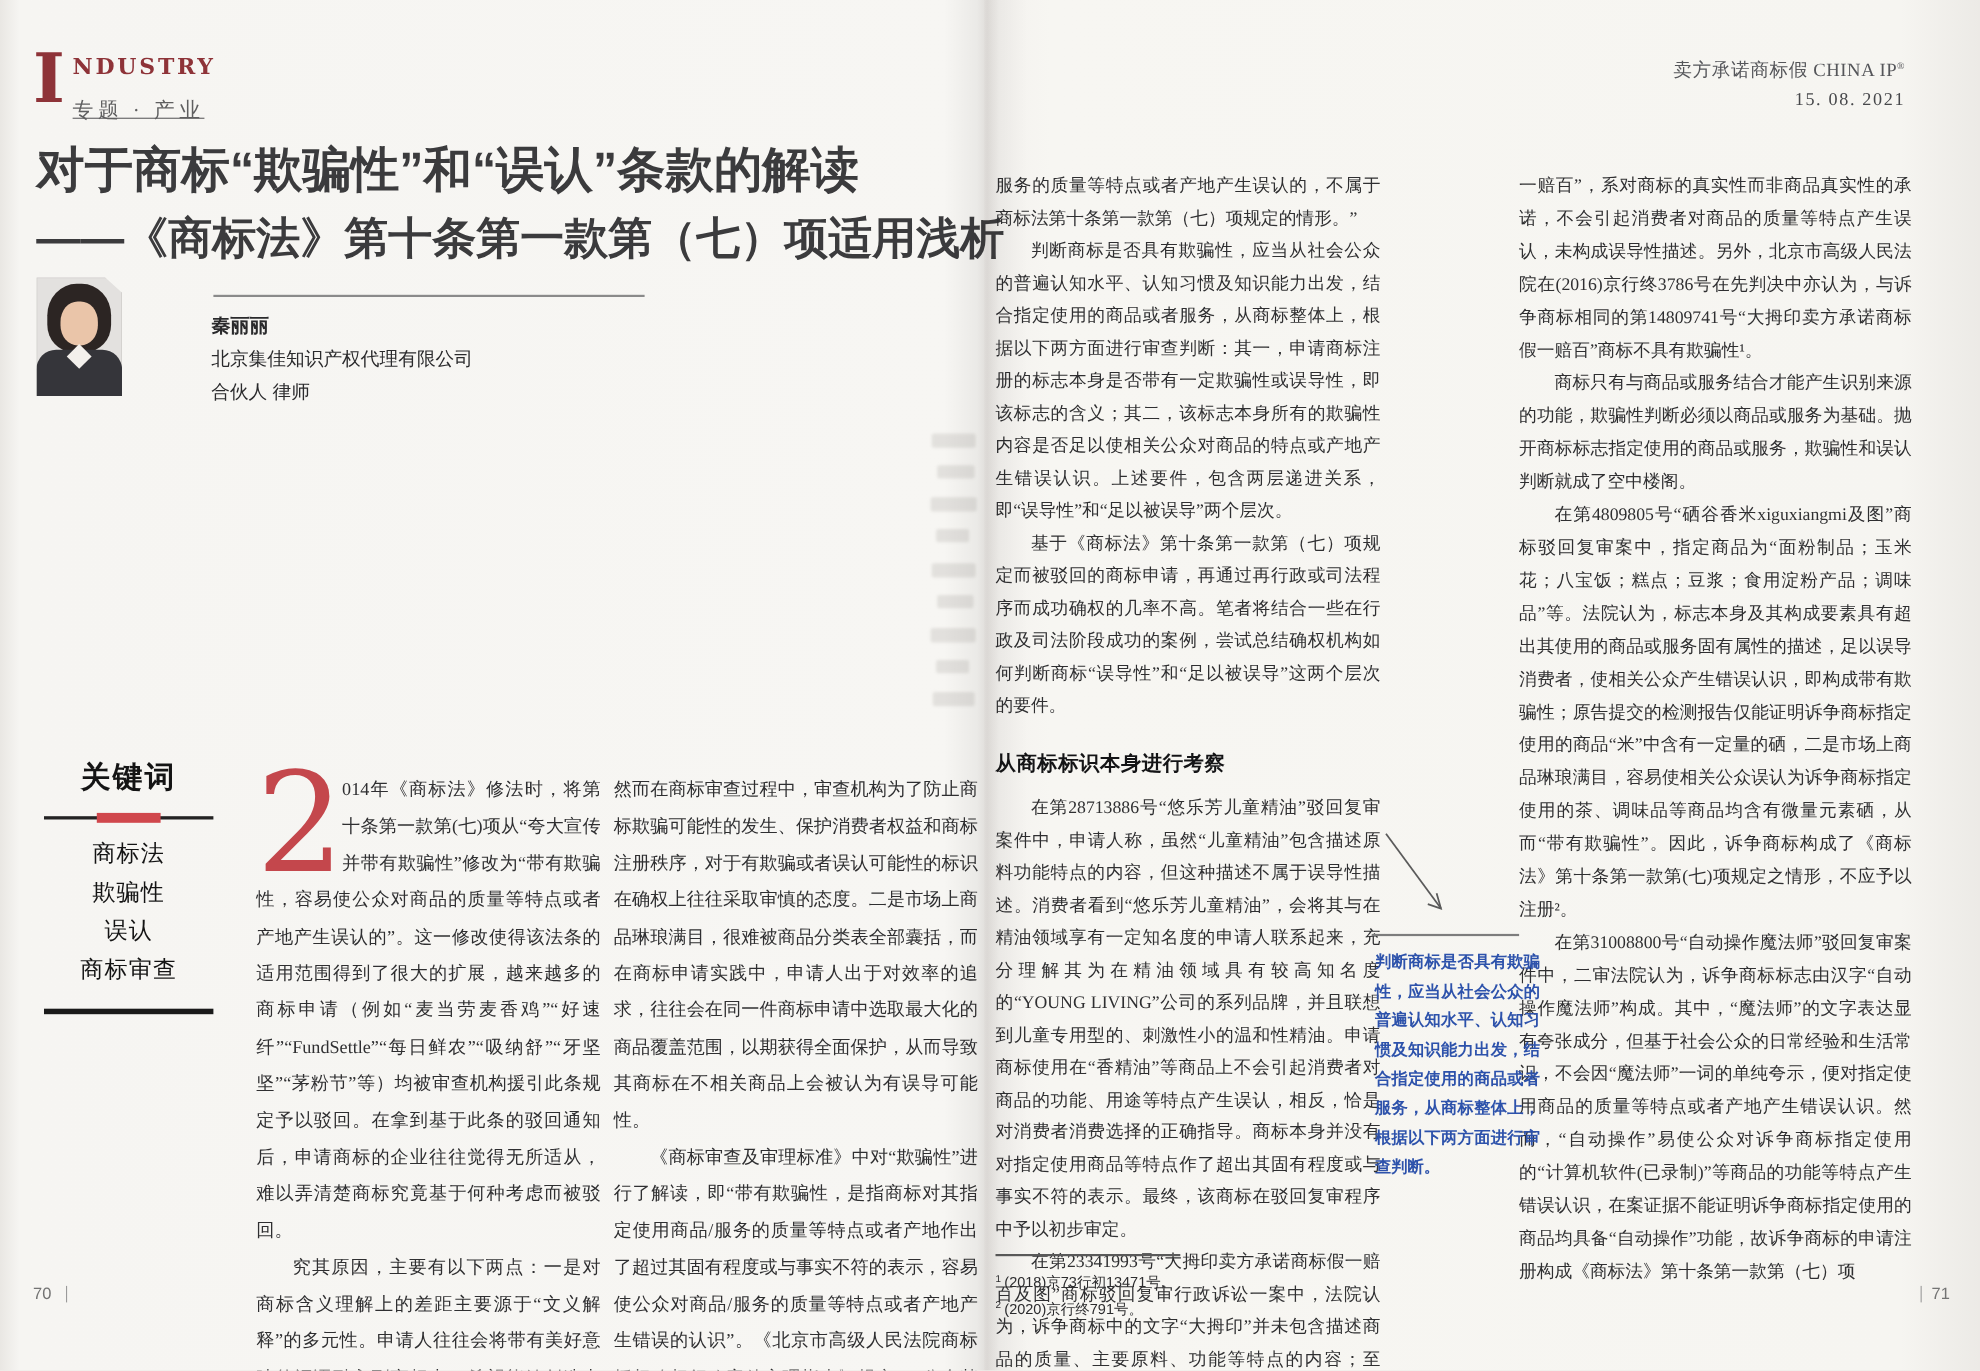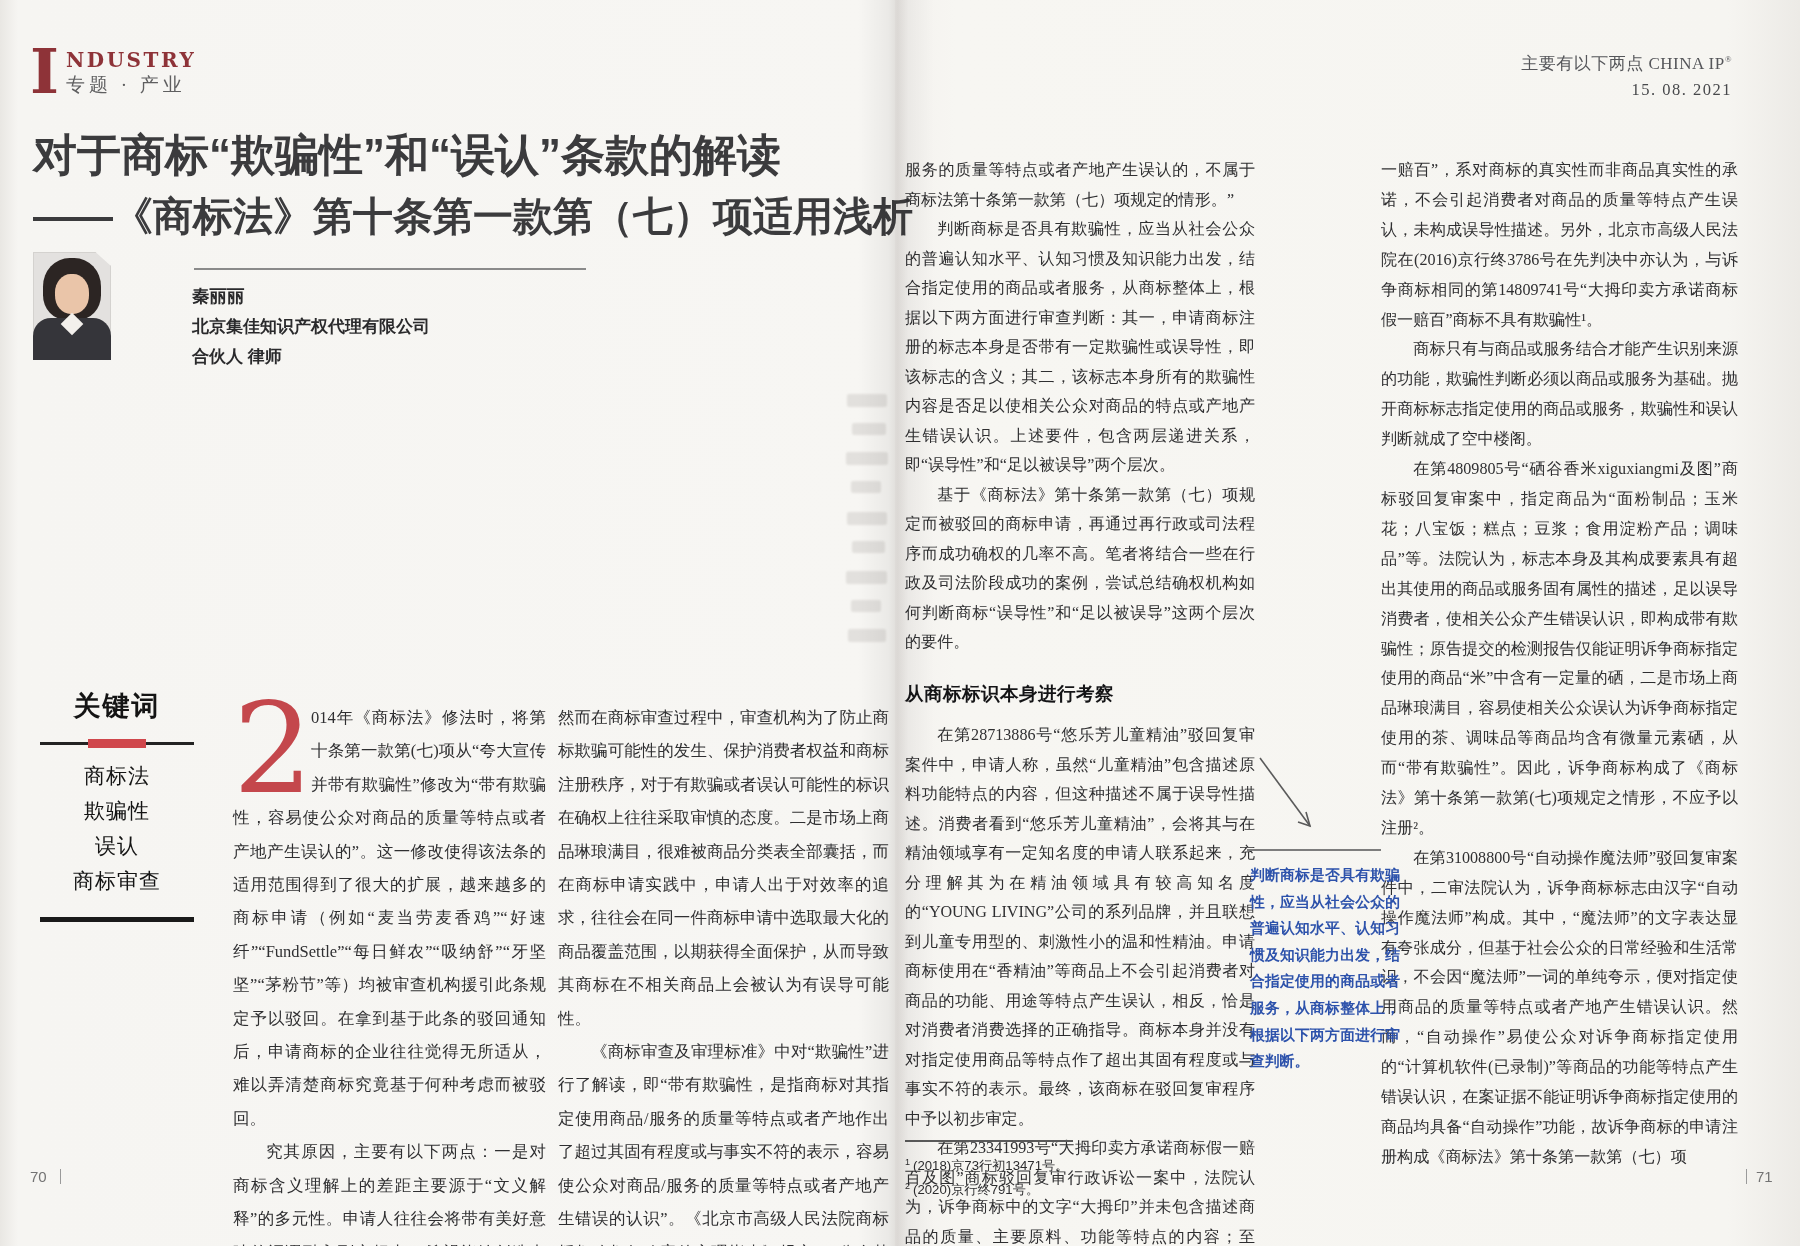--- a/index.html
+++ b/index.html
@@ -21,21 +21,21 @@
   .page-left{left:0;width:895px;background:linear-gradient(90deg,#e9e7e3 0,#f6f5f2 18px,#f7f6f3 100%);}
   .page-right{left:895px;width:905px;background:linear-gradient(90deg,#f3f1ee 0,#f7f6f2 60px,#f6f5f1 92%,#eceae6 100%);}
   .fold{position:absolute;left:858px;top:0;width:76px;height:1246px;
     background:linear-gradient(90deg,rgba(0,0,0,0) 0,rgba(0,0,0,0.05) 40%,rgba(60,50,45,0.13) 52%,rgba(0,0,0,0.04) 66%,rgba(0,0,0,0) 100%);}
 
   
   .brand{position:absolute;left:30px;top:44px;display:flex;align-items:flex-start;}
   .brand-i{font-family:"DejaVu Serif",serif;font-size:62px;line-height:56px;font-weight:700;color:var(--brand_red);}
   .brand-col{margin-left:7px;padding-top:4px;}
   .brand-rest{font-family:"DejaVu Serif",serif;font-size:20px;letter-spacing:2.5px;color:var(--brand_red);font-weight:600;}
-  .brand-sub{font-size:19px;color:#5f5f60;letter-spacing:4px;margin-top:0;}
+  .brand-sub{font-size:19px;color:#5f5f60;letter-spacing:4px;margin-top:15px;text-decoration:underline;}
 
   
   .masthead{position:absolute;right:68px;top:52px;text-align:right;color:#55565a;}
   .masthead-name{font-size:17px;letter-spacing:0.5px;}
   .masthead-name sup{font-size:9px;}
   .masthead-date{font-size:16.5px;letter-spacing:1.5px;margin-top:5px;color:#47484b;}
 
   
   .title{position:absolute;left:33px;top:130px;font-family:"Liberation Sans","DejaVu Sans",sans-serif;color:#3b3b3d;}
   .title-l1{font-size:44px;font-weight:700;letter-spacing:0px;line-height:1.12;}
@@ -44,21 +44,21 @@
   
   .photo{position:absolute;left:33px;top:252px;width:78px;height:108px;background:#e3e1df;
     clip-path:polygon(0 0,80% 0,100% 13%,100% 100%,0 100%);overflow:hidden;box-shadow:0 0 0 1px #d4d2cf inset;}
   .photo .hair{position:absolute;left:10px;top:6px;width:58px;height:62px;border-radius:46% 46% 40% 40%;background:#2c2523;}
   .photo .face{position:absolute;left:22px;top:22px;width:34px;height:40px;border-radius:46%;background:#eac5a9;}
   .photo .body{position:absolute;left:0px;top:66px;width:78px;height:42px;background:#35353a;border-radius:18px 18px 0 0;}
   .photo .collar{position:absolute;left:31px;top:64px;width:16px;height:16px;background:#f3f0ec;transform:rotate(45deg);}
   .author-rule{position:absolute;left:194px;top:268px;width:392px;height:2px;background:#8a8a8a;}
   .author{position:absolute;left:192px;top:284px;font-family:"Liberation Sans","DejaVu Sans",sans-serif;color:#2a2a2c;}
   .author-name{font-size:17.5px;font-weight:700;}
-  .author-line{font-size:17px;margin-top:7px;font-weight:bold;}
+  .author-line{font-size:17px;margin-top:7px;}
 
   
   .keywords{position:absolute;left:40px;top:688px;width:154px;text-align:center;color:#141414;}
   .kw-head{font-size:27px;font-weight:700;letter-spacing:2px;}
   .kw-divider{position:relative;height:3px;background:#232323;margin:18px 0 14px 0;}
   .kw-divider::after{content:"";position:absolute;left:50%;top:-3px;width:58px;height:9px;margin-left:-29px;background:var(--keyword_red);}
   .kw-item{font-size:21px;line-height:35px;letter-spacing:1px;}
   .kw-bottom{height:5px;background:#1a1a1a;margin-top:18px;}
 
   
@@ -107,21 +107,21 @@
 
   <div class="brand">
     <div class="brand-i">I</div>
     <div class="brand-col">
       <div class="brand-rest">NDUSTRY</div>
       <div class="brand-sub">专题 · 产业</div>
     </div>
   </div>
 
   <div class="masthead">
-    <div class="masthead-name"><span>主要有以下两点 CHINA IP</span><sup>®</sup></div>
+    <div class="masthead-name"><span>卖方承诺商标假 CHINA IP</span><sup>®</sup></div>
     <div class="masthead-date">15. 08. 2021</div>
   </div>
 
   <div class="title">
     <div class="title-l1">对于商标“欺骗性”和“误认”条款的解读</div>
     <div class="title-l2">——《商标法》第十条第一款第（七）项适用浅析</div>
   </div>
 
   <div class="photo">
     <span class="hair"></span>

